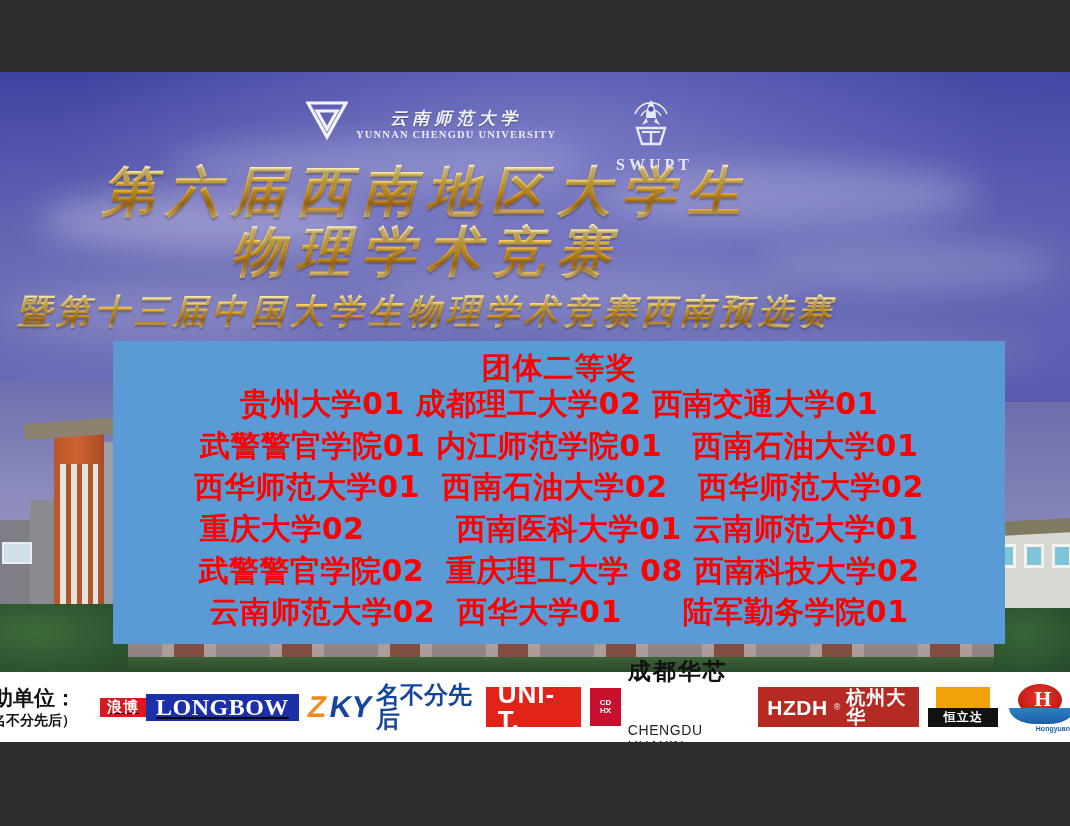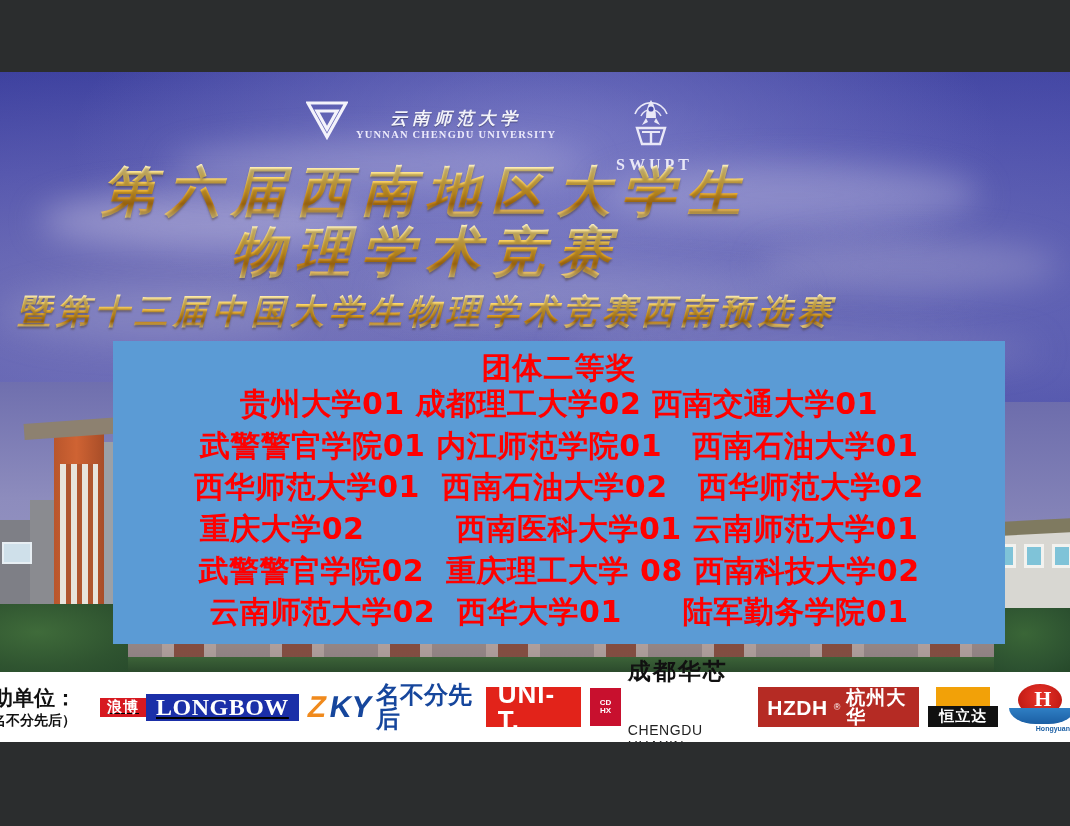--- a/index.html
+++ b/index.html
@@ -183,21 +183,21 @@
   
   .lg-hzdh { background:#b52b24; color:#fff; padding:6px 9px; display:flex; align-items:center; gap:6px; }
   .hz-en { font-family:"Liberation Sans",sans-serif; font-weight:bold; font-size:21px; letter-spacing:.5px; line-height:1;}
   .hz-r  { font-size:9px; vertical-align:super; }
   .hz-cn { font-family:"DejaVu Sans",sans-serif; font-weight:bold; font-size:19px; letter-spacing:1px; line-height:1;}
 
   
   .lg-hld { display:flex; flex-direction:column; align-items:center; }
   .hld-sq { width:54px; height:28px; background:#f2a108; }
   .hld-bar{ width:70px; background:#111; color:#fff; display:flex; align-items:center; justify-content:center;
-            font-family:"DejaVu Sans",sans-serif; font-weight:bold; font-size:15px; padding:1px 0; letter-spacing:1px;}
+            font-family:"DejaVu Sans",sans-serif; font-weight:bold; font-size:12px; padding:1px 0; letter-spacing:1px;}
 
   
   .lg-hy { display:flex; flex-direction:column; align-items:center; position:relative; width:70px; height:46px;}
   .hy-circ { position:absolute; top:0; left:11px; width:44px; height:32px; border-radius:50%;
              background: radial-gradient(circle at 50% 40%, #e8342a 0%, #c31b14 75%); }
   .hy-h { position:absolute; top:4px; left:27px; color:#fff; font-family:"Liberation Serif",serif;
           font-weight:bold; font-size:22px; line-height:1; }
   .hy-wave{ position:absolute; bottom:6px; left:2px; width:66px; height:16px;
             background: linear-gradient(180deg,#2f7fc4,#1b5fa4); border-radius:0 0 40% 40%/0 0 100% 100%; }
   .hy-txt { position:absolute; bottom:-2px; right:0; color:#1b5fa4; font-size:7px; font-weight:bold;

